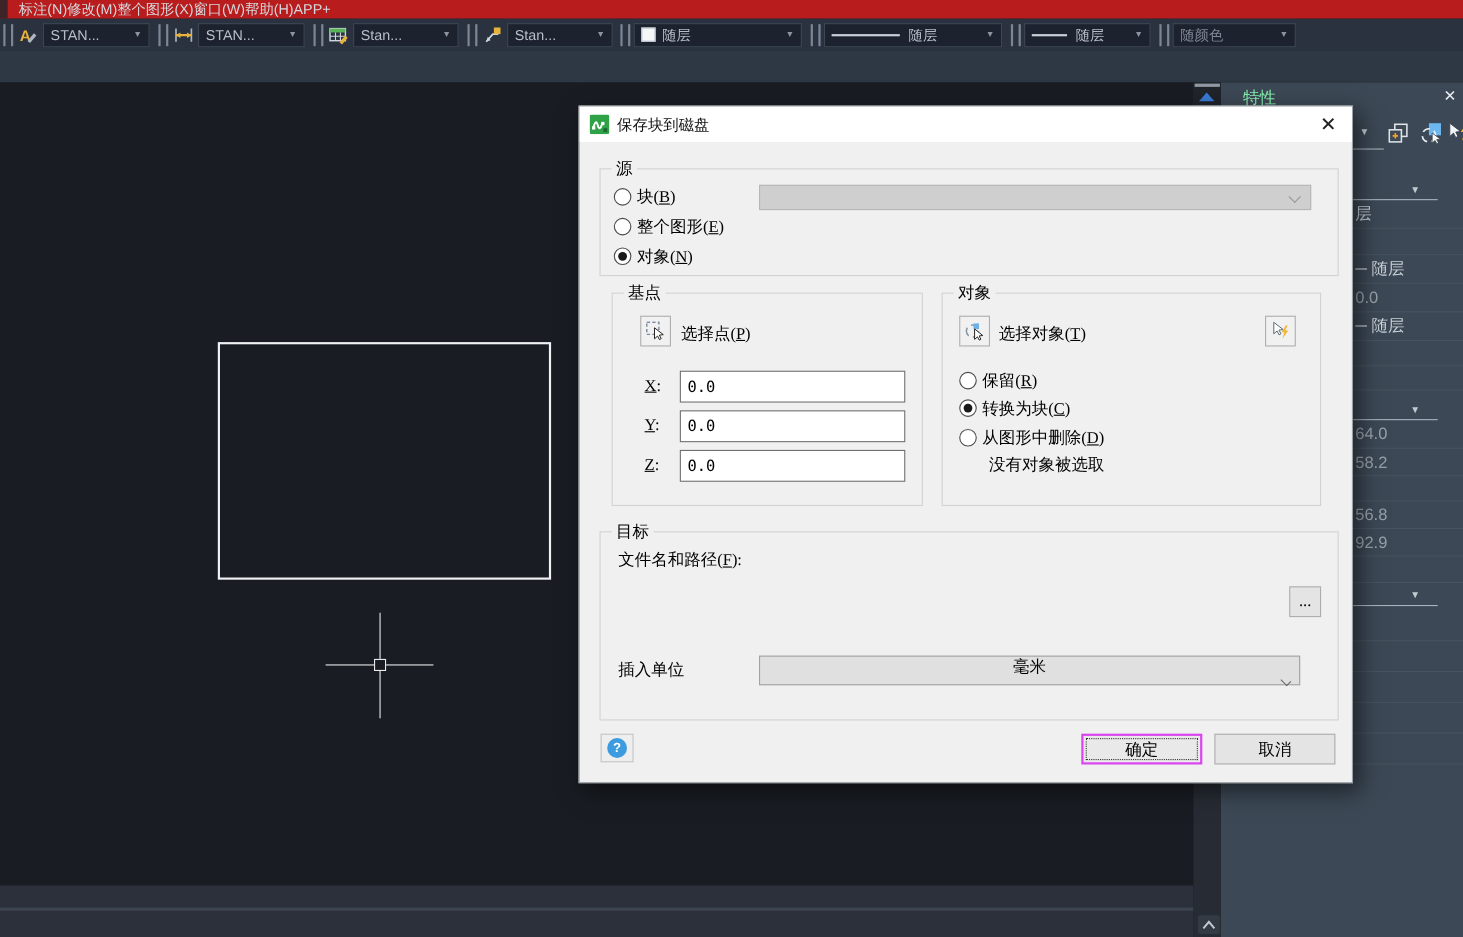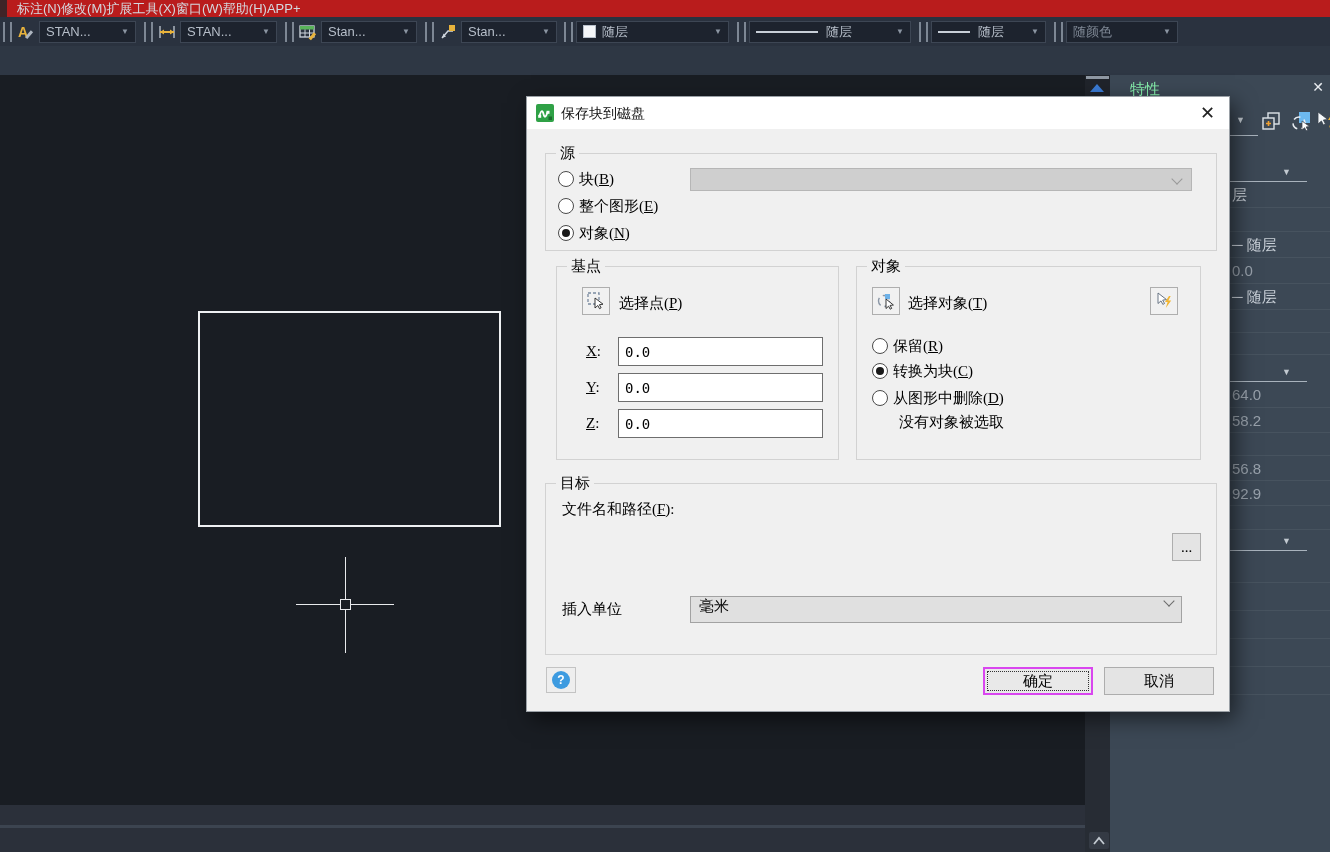--- a/index.html
+++ b/index.html
@@ -57,37 +57,37 @@
   .radio.checked::after{content:'';position:absolute;left:3px;top:3px;width:8px;height:8px;border-radius:50%;background:#1a1a1a;}
   .rrow{position:absolute;display:flex;align-items:center;height:22px;}
   .combo-disabled{position:absolute;background:#cfcfcf;border:1px solid #b6b6b6;box-sizing:border-box;}
   .chev{display:inline-block;width:7px;height:7px;border-right:1.6px solid #6b6b6b;border-bottom:1.6px solid #6b6b6b;transform:rotate(45deg);}
   .chev.gray{border-color:#9a9a9a;}
   .sq-btn{position:absolute;width:28px;height:28px;background:#f1f1f1;border:1px solid #aeaeae;box-sizing:border-box;display:flex;align-items:center;justify-content:center;}
   .fld-label{position:absolute;font-size:15px;}
   .txt-input{position:absolute;background:#fff;border:1px solid #6e6e6e;box-sizing:border-box;font-family:"DejaVu Sans Mono","Liberation Mono",monospace;font-size:14px;display:flex;align-items:center;padding-left:6px;}
   .file-combo{position:absolute;background:#fff;border:1px solid #5f5f5f;box-sizing:border-box;display:flex;align-items:center;font-family:"DejaVu Sans Mono","Liberation Mono",monospace;font-size:14px;padding:0 8px;}
   .file-combo .chev{margin-left:auto;}
-  .units-combo{position:absolute;background:#e0e0e0;border:1px solid #a2a2a2;box-sizing:border-box;display:flex;align-items:flex-start;font-size:15px;padding:0 8px;}
+  .units-combo{position:absolute;background:#e0e0e0;border:1px solid #a2a2a2;box-sizing:border-box;display:flex;align-items:center;font-size:15px;padding:0 8px;flex-direction:column;}
   .units-combo .chev{margin-left:auto;}
   .btn{position:absolute;background:#e4e4e4;border:1px solid #adadad;box-sizing:border-box;text-align:center;font-size:15px;font-family:"Liberation Serif",serif;display:flex;align-items:center;justify-content:center;}
   .btn.default{border:2px solid #d946ef;outline:1px dotted #333;outline-offset:-5px;background:#e9e9e9;}
   .help-btn{position:absolute;left:19px;top:570px;width:30px;height:26px;background:#eeeeee;border:1px solid #c3c3c3;box-sizing:border-box;display:flex;align-items:center;justify-content:center;}
   .help-circ{width:18px;height:18px;border-radius:50%;background:#3d9be0;color:#fff;font-size:12px;font-weight:bold;text-align:center;line-height:18px;font-family:"Liberation Sans",sans-serif;}
   .status-txt{position:absolute;font-size:15px;}
   u{text-decoration:underline;}
 </style>
 </head>
 <body>
 
 <div class="menu-bar">
   <div class="menu-accent"></div>
   <span class="menu-item">标注(N)</span>
   <span class="menu-item">修改(M)</span>
-  <span class="menu-item">扩展工具(X)</span>
+  <span class="menu-item">整个图形(X)</span>
   <span class="menu-item">窗口(W)</span>
   <span class="menu-item">帮助(H)</span>
   <span class="menu-item">APP+</span>
 </div>
 
 <div class="toolbar">
   <div class="tgrip"></div>
   <span class="ticon">
     <svg width="20" height="20" viewBox="0 0 20 20">
         <text x="2" y="15" font-size="14" font-weight="bold" fill="#e8b33c" font-family="sans-serif">A</text>

